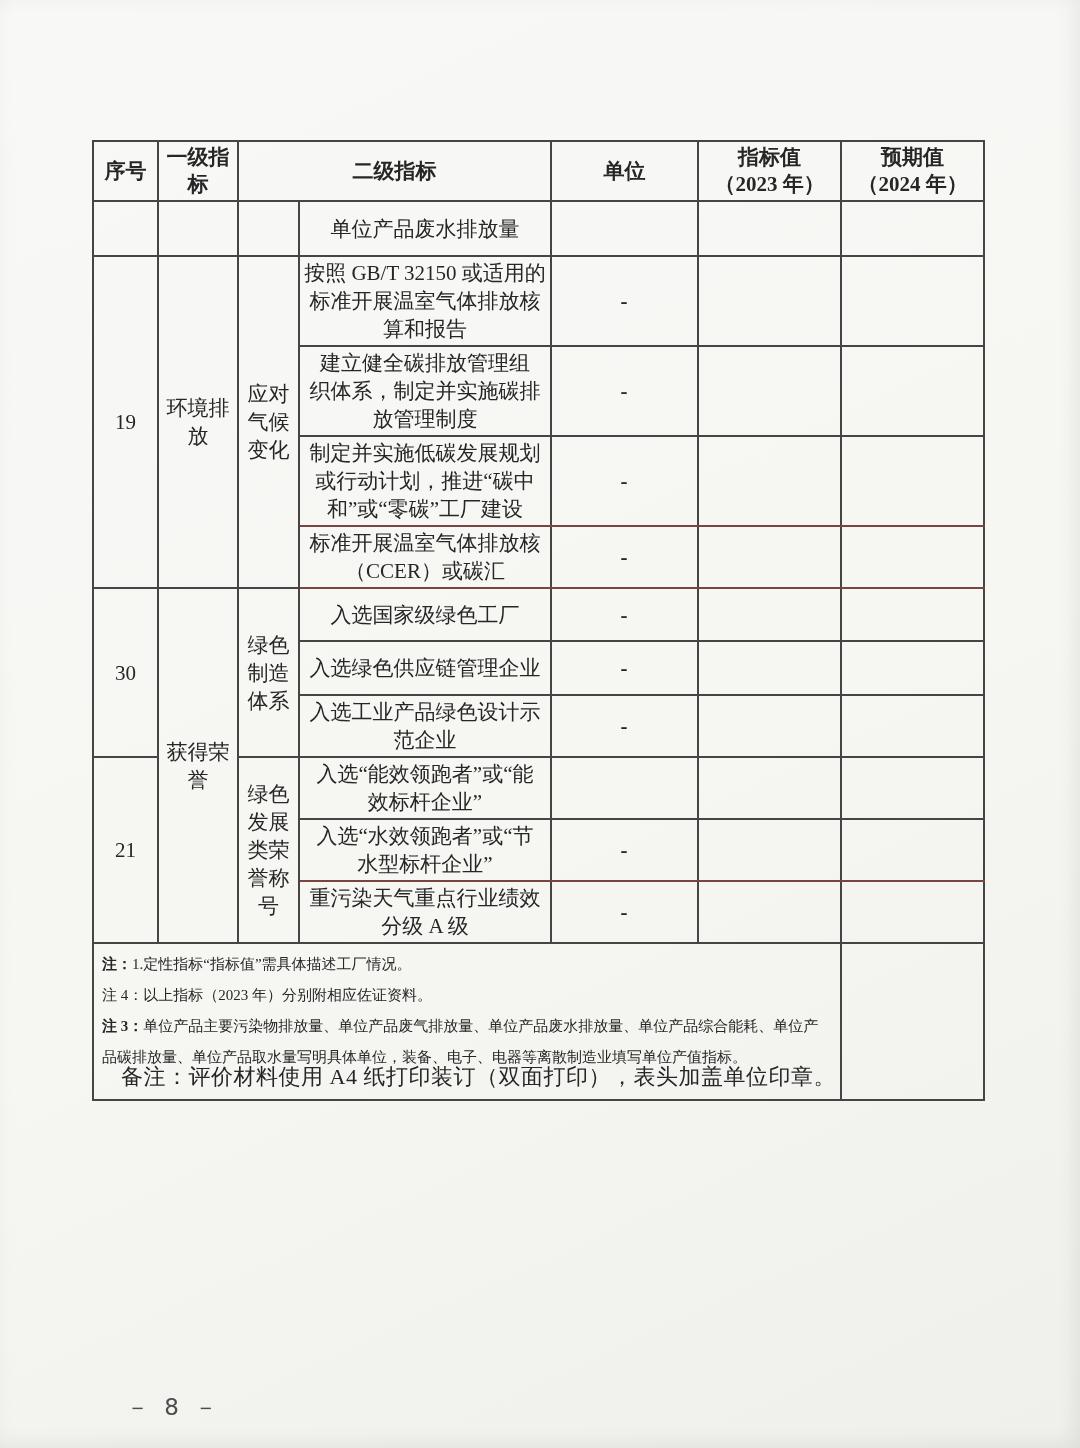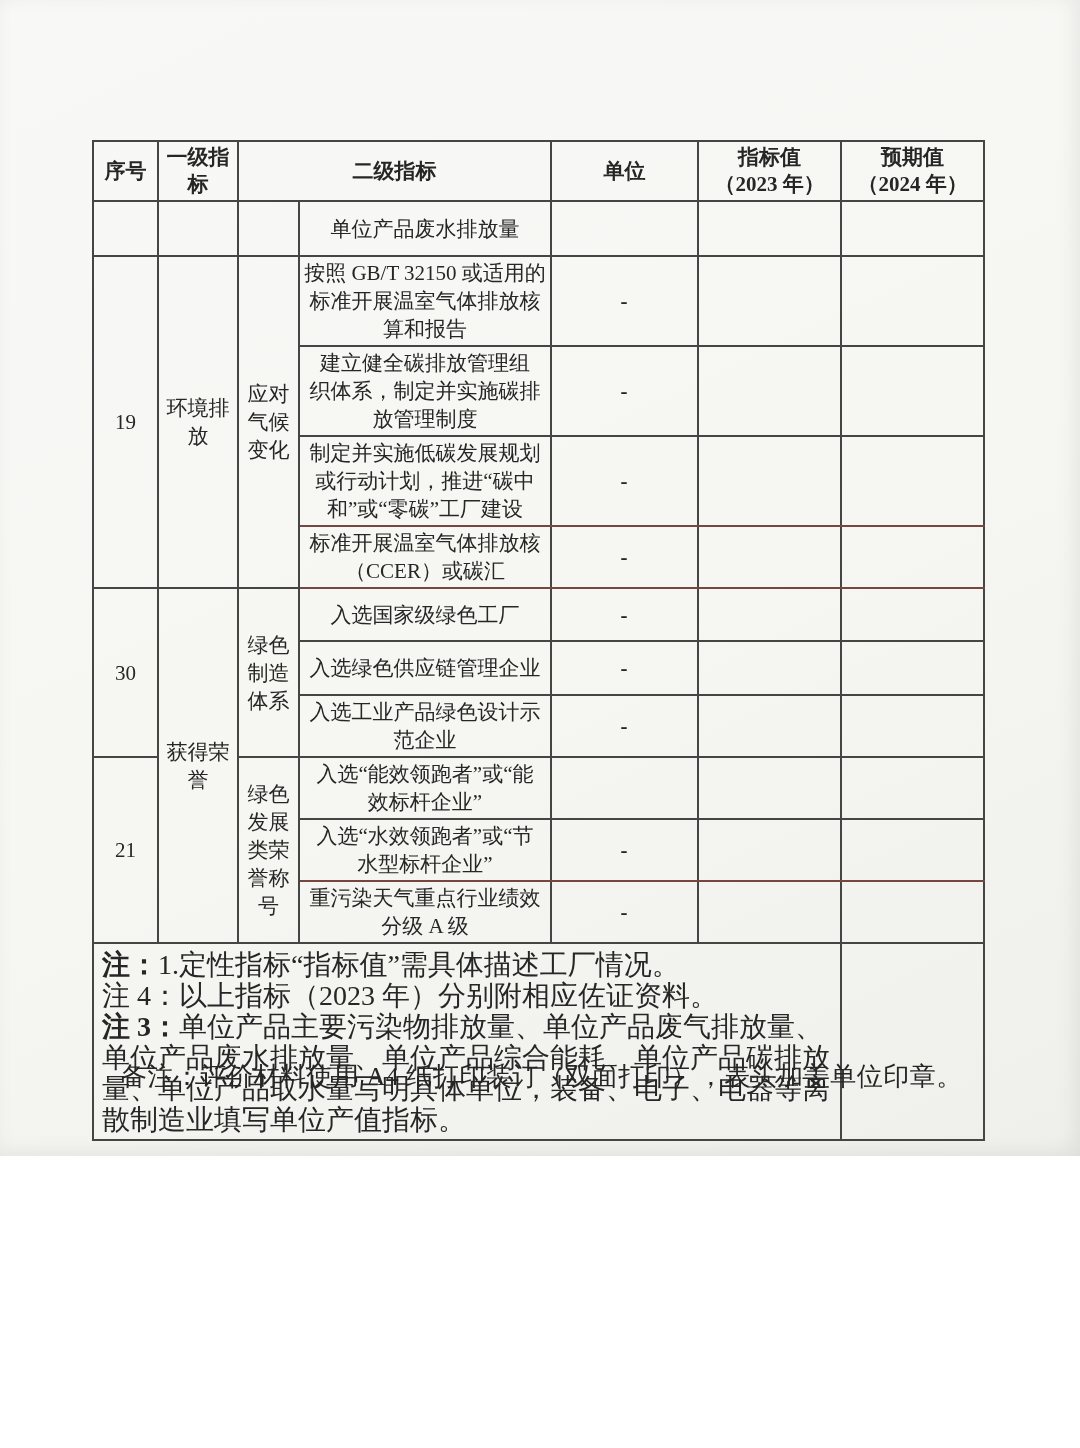--- a/index.html
+++ b/index.html
@@ -1,18 +1,18 @@
 <!DOCTYPE html>
 <html><head>
 <meta charset="utf-8">
 <style>
   html,body{margin:0;padding:0;}
   .page{
     position:relative;
-    width:1080px;height:1156px;
+    width:1080px;height:1448px;
     background:linear-gradient(155deg,#f8f8f6 0%,#f6f6f3 55%,#efefec 100%);
     box-shadow:inset -10px 0 18px rgba(0,0,0,0.04), inset 0 -10px 18px rgba(0,0,0,0.03);
     color:#262626;
     font-family:"Liberation Serif","DejaVu Serif",serif;
     overflow:hidden;
   }
   table.indicator-table{
     position:absolute;left:92px;top:140px;
     width:891px;
     border-collapse:collapse;
@@ -34,27 +34,27 @@
   .pre{white-space:pre-line;}
   .unit-cell{font-weight:bold;letter-spacing:1px;}
   .num-cell{font-size:22px;border-radius:7px;}
   tr.redt > td{border-top-color:#774640;}
   tr.redb > td{border-bottom-color:#774640;font-family:Liberation Serif, serif;}
   td.notes-cell{
     text-align:left;
     vertical-align:top;
     padding:5px 10px 4px 8px;
     line-height:31px;
-    font-size:28px;
+    font-size:15px;
   }
   .notes-cell p{margin:0;}
   .note-label-bold{font-weight:bold;}
   .remark{
     position:absolute;left:121px;top:1062px;width:880px;
-    font-size:26px;line-height:30px;margin:0;
+    font-size:22px;line-height:30px;margin:0;
     letter-spacing:0.5px;
   }
   .page-num{
     position:absolute;left:126px;top:1392px;
     font-size:23px;color:#4c4c4c;
     letter-spacing:4px;
     font-family:"DejaVu Sans","Liberation Sans",sans-serif;
   }
 </style>
 </head>

